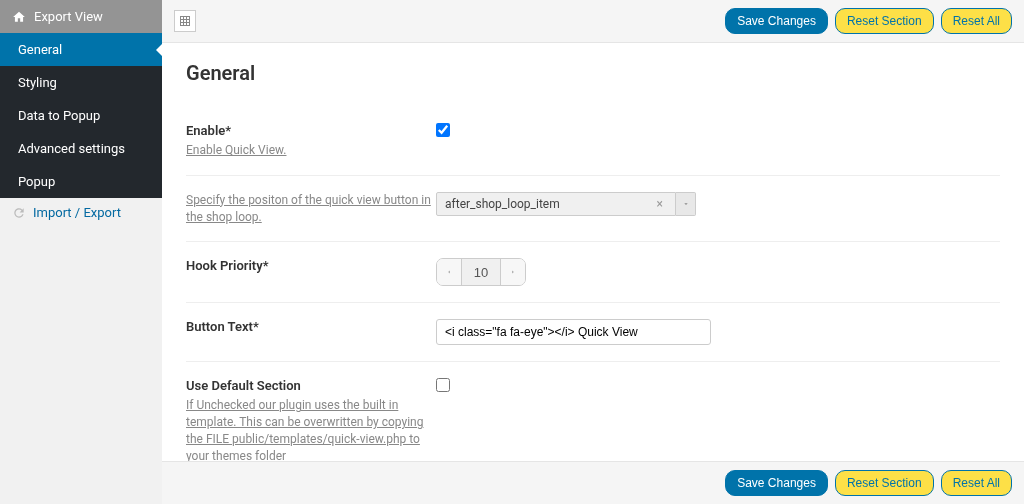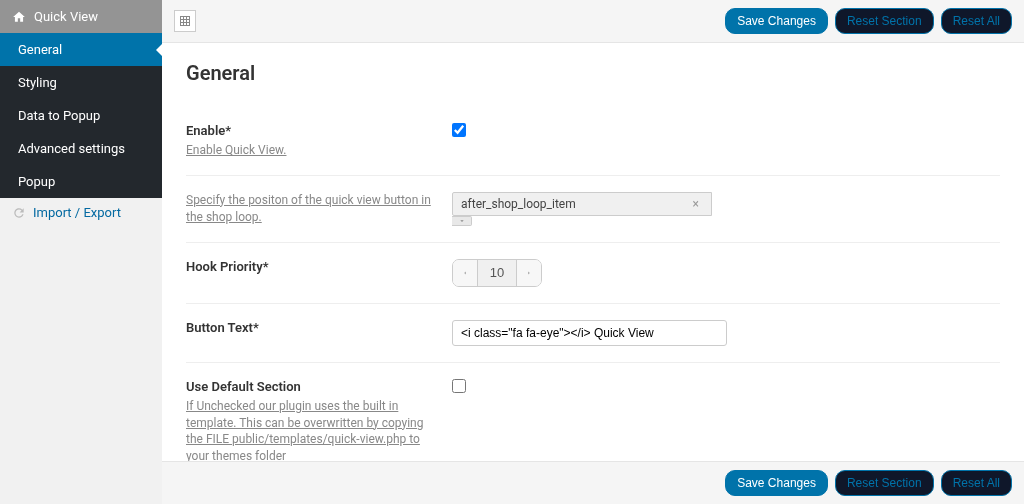--- a/index.html
+++ b/index.html
@@ -12,31 +12,31 @@
 .sidebar-item.active { background: #0073aa; }
 .sidebar-item.active::after { content: ''; position: absolute; right: 0; top: 50%; transform: translateY(-50%); width: 0; height: 0; border-top: 6px solid transparent; border-bottom: 6px solid transparent; border-right: 6px solid #fff; }
 .sidebar-footer { padding: 7px 12px; display: flex; align-items: center; gap: 7px; color: #0369a1; font-size: 13px; cursor: pointer; }
 .main { flex: 1; background: #fff; display: flex; flex-direction: column; overflow: hidden; }
 .toolbar { background: #f5f5f5; border-bottom: 1px solid #e5e5e5; padding: 8px 12px; display: flex; justify-content: space-between; align-items: center; }
 .toolbar-left { display: flex; }
 .toolbar-icon { width: 22px; height: 22px; border: 1px solid #ccc; background: #fff; display: flex; align-items: center; justify-content: center; cursor: pointer; }
 .toolbar-right { display: flex; gap: 7px; }
 .btn { padding: 5px 11px; border-radius: 10px; font-size: 12px; cursor: pointer; border: 1px solid; }
 .btn-primary { background: #0073aa; border-color: #0073aa; color: #fff; }
-.btn-secondary { background: #0f172a; border-color: #0073aa; color: #0073aa; }
+.btn-secondary { background: #fde047; border-color: #0073aa; color: #0073aa; }
 .content { flex: 1; padding: 18px 24px; overflow-y: auto; }
 .page-title { font-size: 20px; font-weight: 600; color: #333; margin-bottom: 22px; }
-.field-row { display: flex; padding: 16px 0; border-bottom: 1px solid #eee; gap: 16px; }
+.field-row { display: flex; padding: 16px 0; border-bottom: 1px solid #eee; }
 .field-row:last-of-type { border-bottom: none; }
 .field-label-col { width: 250px; flex-shrink: 0; }
 .field-label { font-weight: 600; color: #333; font-size: 13px; margin-bottom: 4px; }
 .field-desc { color: #888; font-size: 12px; line-height: 1.4; text-decoration: underline; }
 .field-control { flex: 1; }
 .checkbox { width: 14px; height: 14px; }
-.select-wrap { display: flex; width: 260px; flex-direction: column; }
+.select-wrap { display: flex; width: 260px; }
 .select-box { flex: 1; border: 1px solid #ccc; background: #f0f0f0; padding: 4px 8px; font-size: 12px; display: flex; justify-content: space-between; align-items: center; border-radius: 2px 0 0 2px; }
 .select-clear { color: #999; cursor: pointer; padding: 0 4px; }
 .select-caret { width: 20px; border: 1px solid #ccc; border-left: none; background: #e8e8e8; display: flex; align-items: center; justify-content: center; border-radius: 0 2px 2px 0; cursor: pointer; }
 .spinner { display: inline-flex; border: 1px solid #ccc; border-radius: 7px; overflow: hidden; }
 .spinner-btn { width: 24px; height: 26px; background: #f7f7f7; border: none; cursor: pointer; display: flex; align-items: center; justify-content: center; color: #888; }
 .spinner-val { width: 40px; text-align: center; border: none; border-left: 1px solid #ccc; border-right: 1px solid #ccc; background: #f0f0f0; font-size: 13px; color: #555; }
 .text-input { width: 275px; padding: 5px 8px; border: 1px solid #ccc; border-radius: 3px; font-size: 12px; }
 .footer-bar { background: #f5f5f5; border-top: 1px solid #e5e5e5; padding: 8px 12px; display: flex; justify-content: flex-end; gap: 7px; }
 svg { display: block; }
 </style>
@@ -44,21 +44,21 @@
 <body>
 
 <div class="wrapper">
   <aside class="sidebar">
     <div class="sidebar-header">
       <span>
         <svg width="14" height="14" viewBox="0 0 24 24" fill="#fff">
             <path d="M10 20v-6h4v6h5v-8h3L12 3 2 12h3v8z"></path>
           </svg>
       </span>
-      <span>Quick View</span>
+      <span>Export View</span>
     </div>
     <nav class="sidebar-nav">
       <div class="sidebar-item active"><span>General</span></div>
       <div class="sidebar-item"><span>Styling</span></div>
       <div class="sidebar-item"><span>Data to Popup</span></div>
       <div class="sidebar-item"><span>Advanced settings</span></div>
       <div class="sidebar-item"><span>Popup</span></div>
     </nav>
     <div class="sidebar-footer">
       <span>

